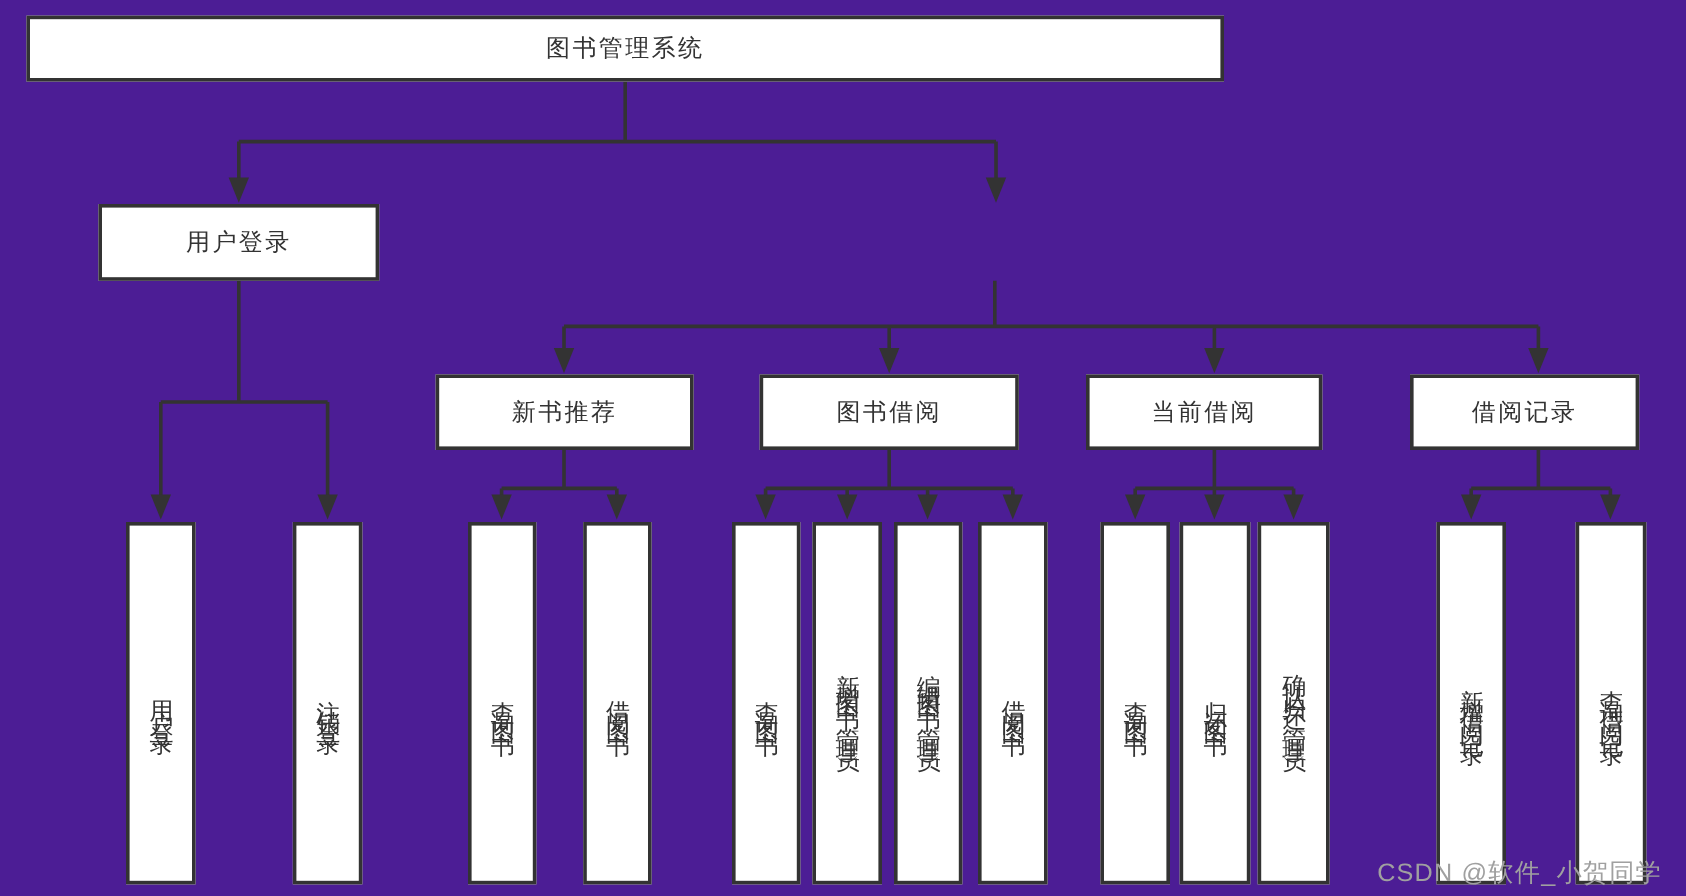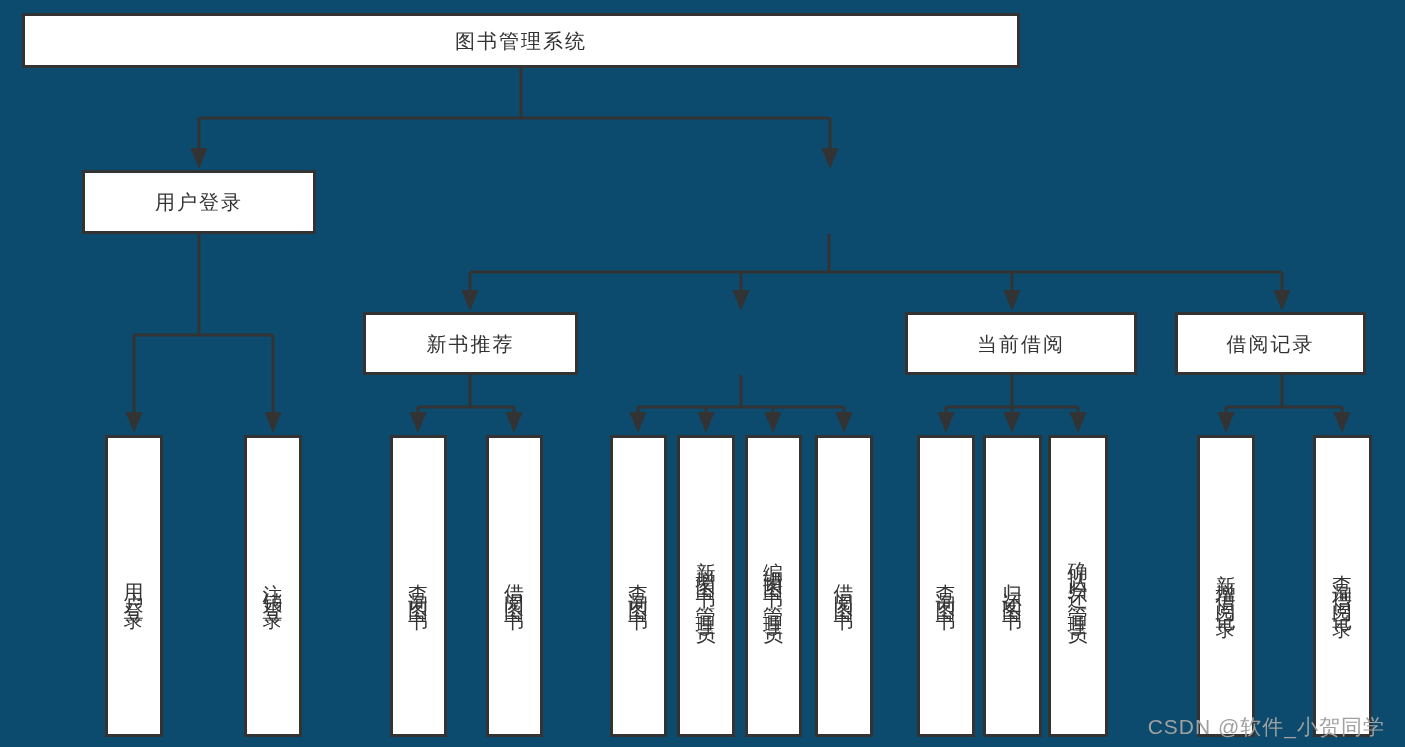--- a/index.html
+++ b/index.html
@@ -1,20 +1,20 @@
 <!DOCTYPE html>
 <html><head>
 <meta charset="utf-8">
 <style>
   html, body { margin: 0; padding: 0; background: #ffffff; }
   #canvas {
     position: relative;
     width: 1405px;
     height: 747px;
-    background: #0c4a6e;
+    background: #4c1d95;
     font-family: "Liberation Sans", "DejaVu Sans", sans-serif;
     overflow: hidden;
   }
   #connectors {
     position: absolute;
     left: 0; top: 0;
     width: 1405px; height: 747px;
     pointer-events: none;
   }
   .box {
@@ -40,21 +40,21 @@
     line-height: 1;
     top: 435px;
     height: 302px;
   }
   
   #node-root           { left: 22px;   top: 13px;  width: 998px; height: 55px; }
   #node-user-login     { left: 82px;   top: 170px; width: 234px; height: 64px; }
   #node-book-mgmt      { left: 712px;  top: 170px; width: 235px; height: 64px; }
   #node-new-book       { left: 363px;  top: 312px; width: 215px; height: 63px; }
   #node-book-borrow    { left: 633px;  top: 312px; width: 216px; height: 63px; }
-  #node-current-borrow { left: 905px;  top: 312px; width: 232px; height: 63px; }
+  #node-current-borrow { left: 905px;  top: 312px; width: 197px; height: 63px; }
   #node-borrow-records { left: 1175px; top: 312px; width: 191px; height: 63px; }
 
   #leaf-a1 { left: 105px;  width: 58px; }
   #leaf-a2 { left: 244px;  width: 58px; }
   #leaf-b1 { left: 390px;  width: 57px; }
   #leaf-b2 { left: 486px;  width: 57px; }
   #leaf-c1 { left: 610px;  width: 57px; }
   #leaf-c2 { left: 677px;  width: 58px; }
   #leaf-c3 { left: 745px;  width: 57px; }
   #leaf-c4 { left: 815px;  width: 58px; }
@@ -118,20 +118,21 @@
       <polygon points="1217.5,412 1234.5,412 1226,433"></polygon>
       <polygon points="1333.5,412 1350.5,412 1342,433"></polygon>
     </g>
   </svg>
 
   <div id="node-root" class="box h-box">图书管理系统</div>
 
   <div id="node-user-login" class="box h-box">用户登录</div>
 
   <div id="node-new-book" class="box h-box">新书推荐</div>
+  <div id="node-book-borrow" class="box h-box">图书借阅</div>
   <div id="node-current-borrow" class="box h-box">当前借阅</div>
   <div id="node-borrow-records" class="box h-box">借阅记录</div>
 
   <div id="leaf-a1" class="box v-box">用户登录</div>
   <div id="leaf-a2" class="box v-box">注销登录</div>
 
   <div id="leaf-b1" class="box v-box">查询图书</div>
   <div id="leaf-b2" class="box v-box">借阅图书</div>
 
   <div id="leaf-c1" class="box v-box">查询图书</div>

